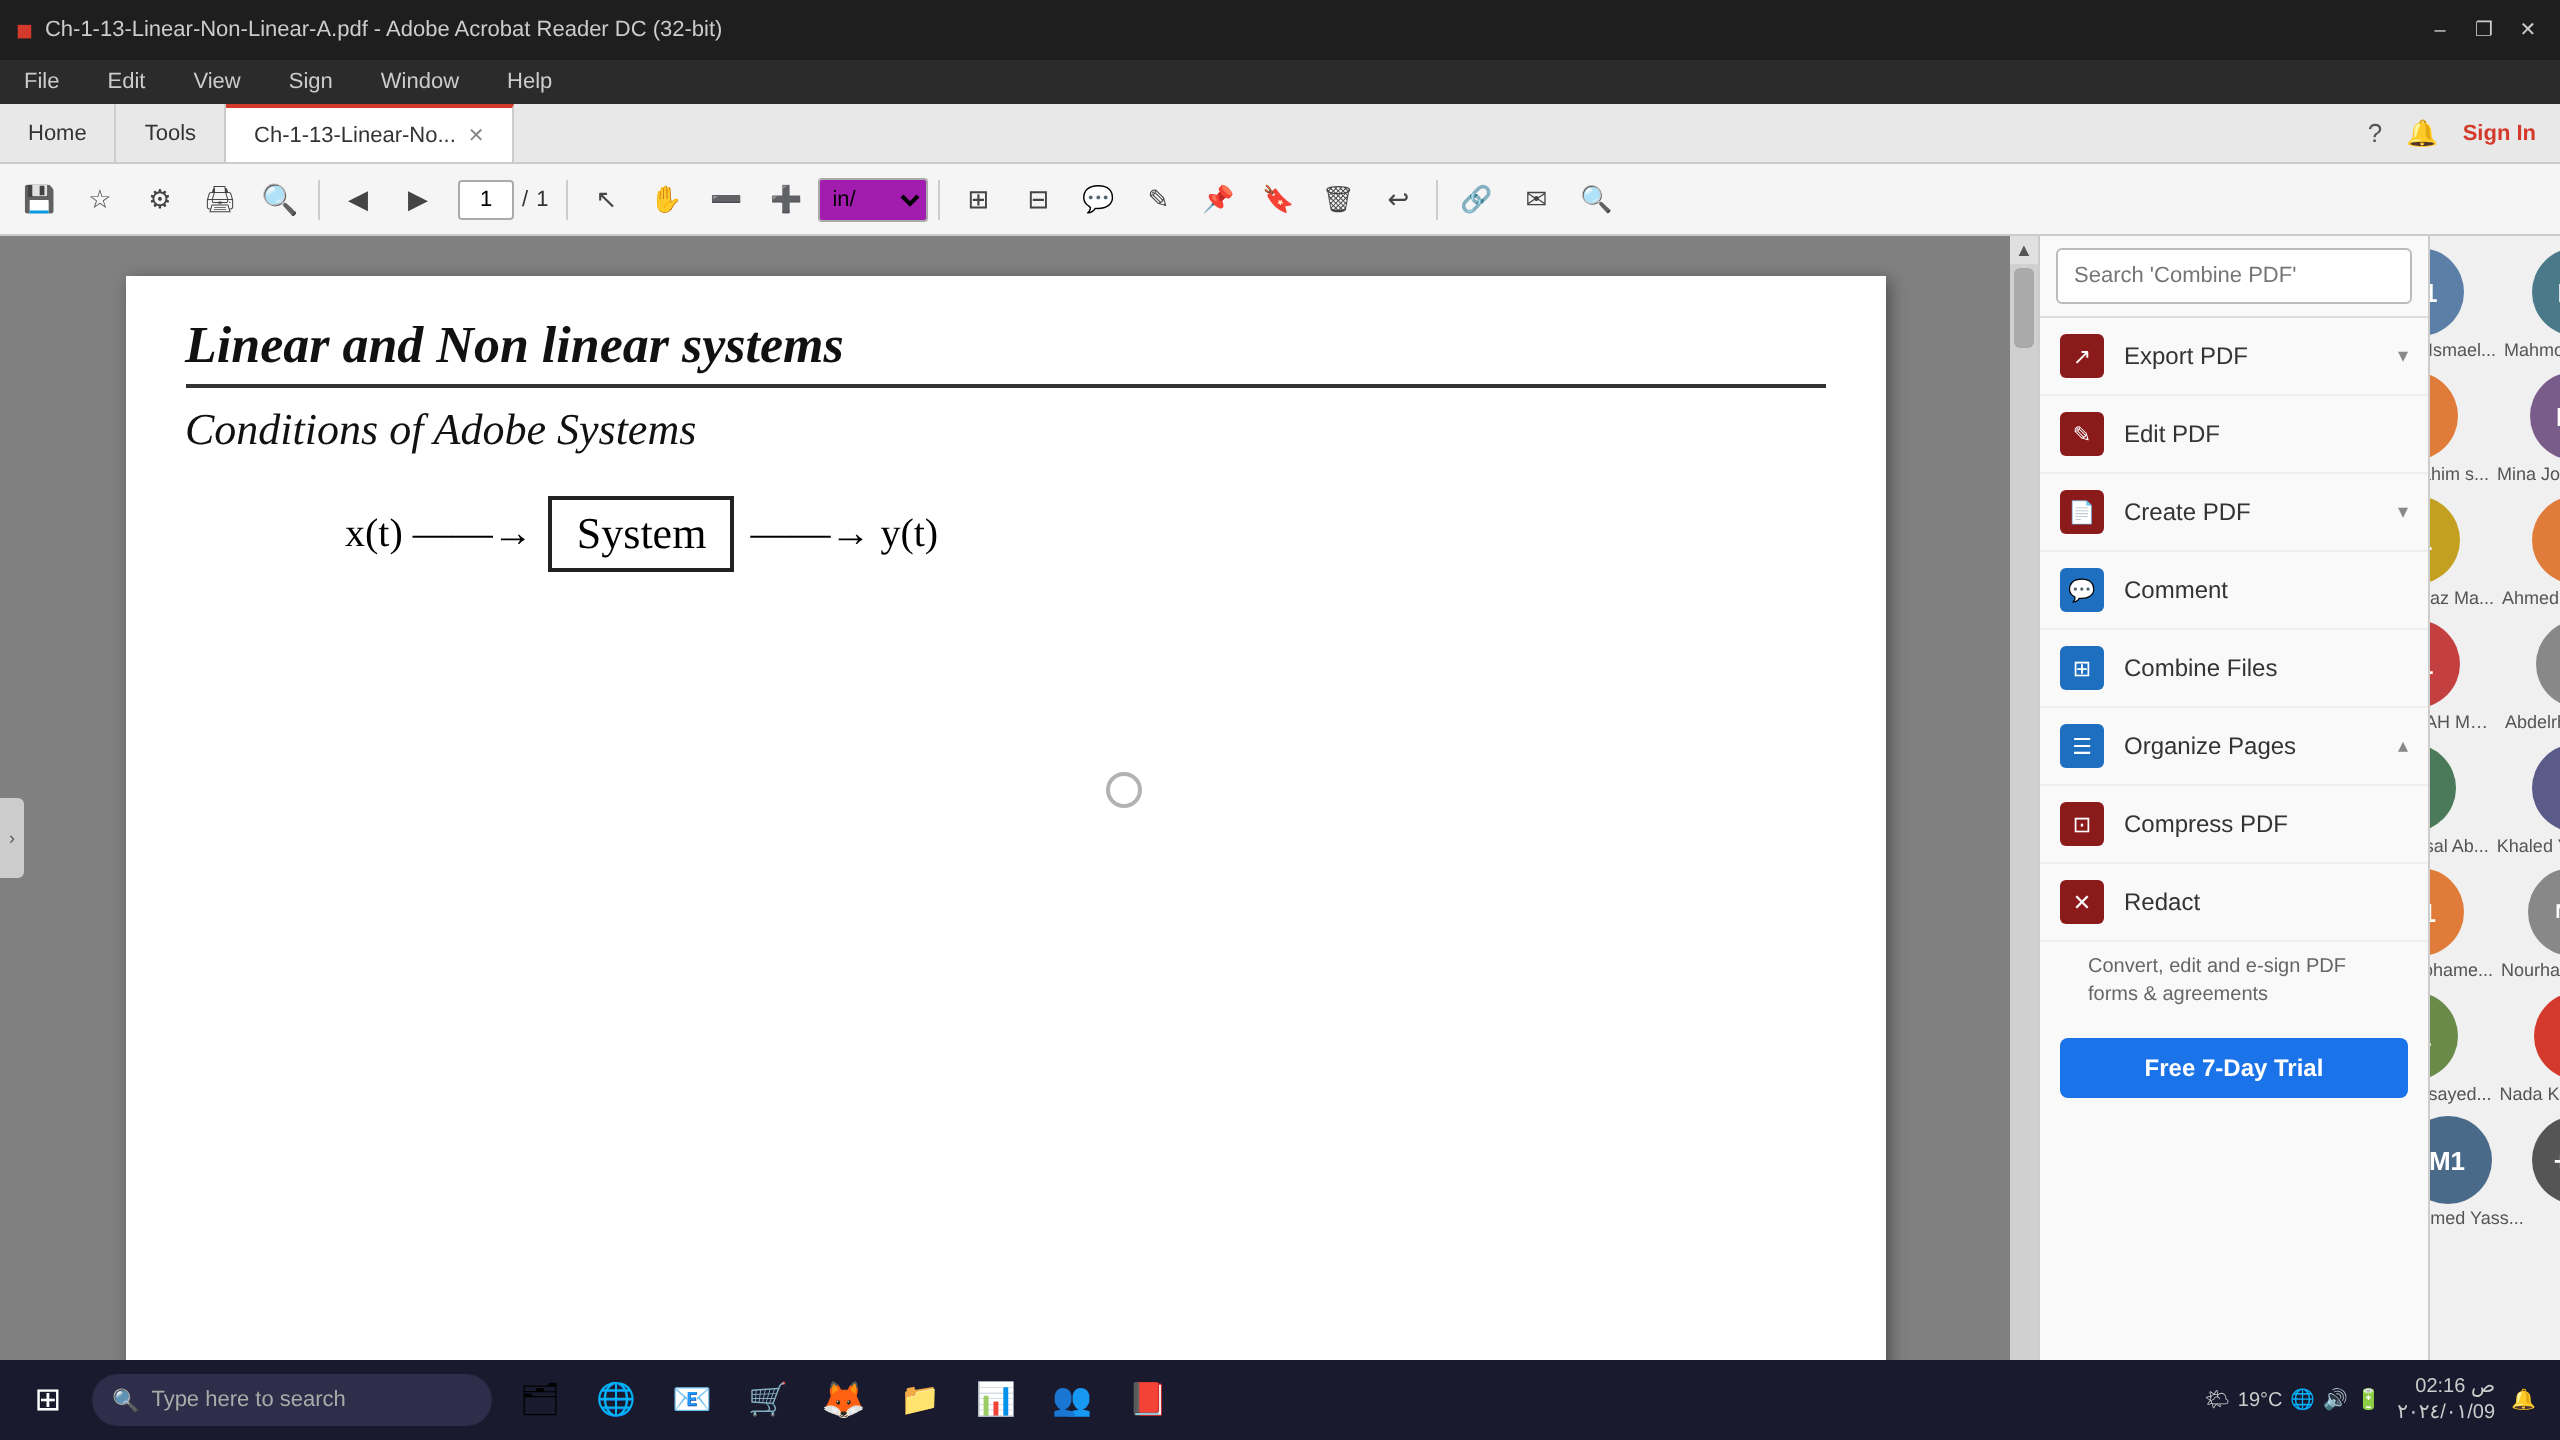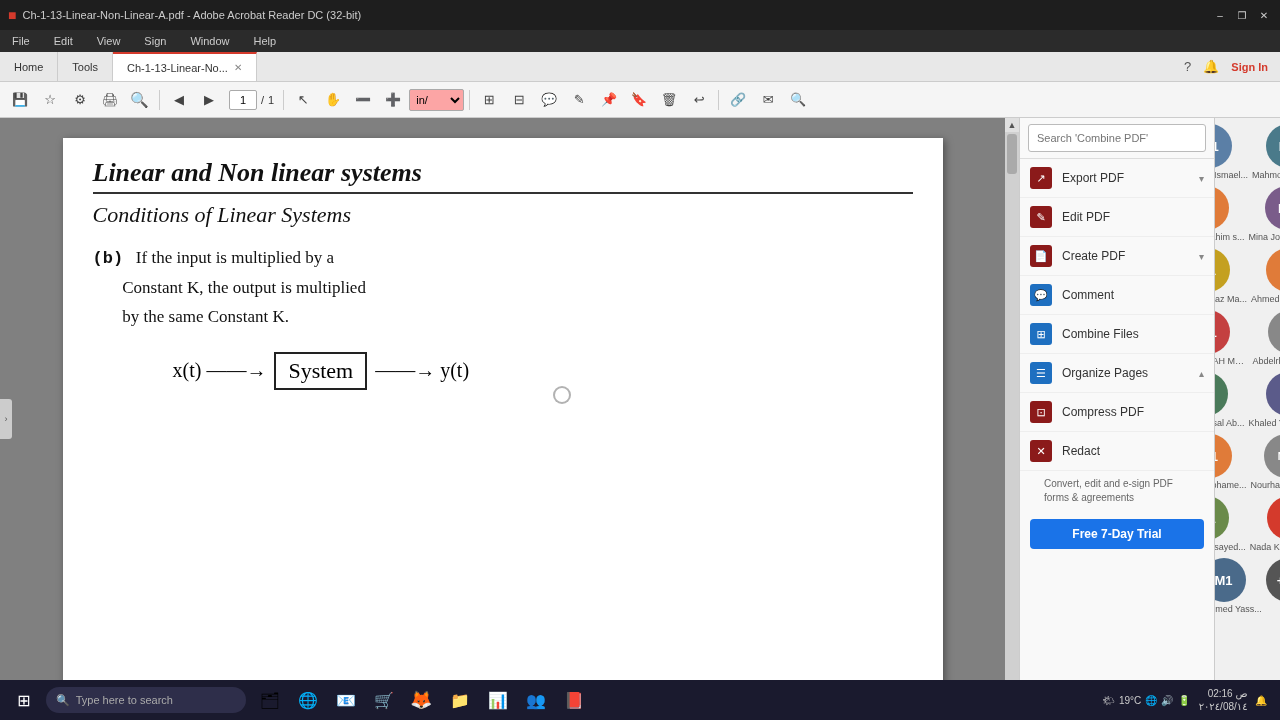--- a/index.html
+++ b/index.html
@@ -108,21 +108,21 @@
     .page-input {
       width: 28px; height: 20px; text-align: center;
       border: 1px solid #aaa; font-size: 11px; border-radius: 2px;
     }
     .zoom-select {
       font-size: 11px;
       border: 1px solid #aaa;
       border-radius: 2px;
       height: 22px;
       padding: 0 2px;
-      background: #fca5a5;
+      background: #a21caf;
     }
 
     
     #main {
       display: flex;
       height: calc(720px - 30px - 22px - 30px - 36px);
     }
 
     
     #pdf-area {
@@ -442,30 +442,24 @@
 
     <div style="overflow-y:auto; height:100%; margin-right:14px; padding:10px 30px;">
       <div id="pdf-page">
 
         <div class="cursor-dot" style="top:248px;left:490px;"></div>
 
         <div class="title-line">
           <span style="font-style:italic;">Linear and Non linear systems</span>
         </div>
         <div class="subtitle-line">
-          <span style="font-style:italic;">Conditions of Linear Systems</span>
+          <span style="font-style:italic;">Conditions of Adobe Systems</span>
         </div>
 
 
-        <div class="body-text" style="margin-top:16px;">
-          <span style="font-weight:bold;font-family:'Courier New';font-style:normal;">(b)</span>
-          &nbsp;&nbsp;If the input is multiplied by a<br>
-          &nbsp;&nbsp;&nbsp;&nbsp;&nbsp;&nbsp;&nbsp;Constant K, the output is multiplied<br>
-          &nbsp;&nbsp;&nbsp;&nbsp;&nbsp;&nbsp;&nbsp;by the same Constant K.
-        </div>
 
         <div class="system-block" style="margin-top:20px;margin-left:80px;">
           <span>x(t) ——→</span>
           <div class="system-box">
             <span>System</span>
           </div>
           <span>——→ y(t)</span>
         </div>
       </div>
     </div>
@@ -637,17 +631,17 @@
   <div class="tb-sys">
     <div class="tb-icons">
       <span>🌤</span>
       <span>19°C</span>
       <span>🌐</span>
       <span>🔊</span>
       <span>🔋</span>
     </div>
     <div class="tb-time">
       <div>02:16 ص</div>
-      <div>٢٠٢٤/08/١٤</div>
+      <div>٢٠٢٤/٠١/09</div>
     </div>
     <span>🔔</span>
   </div>
 </div>
 
 </body></html>

